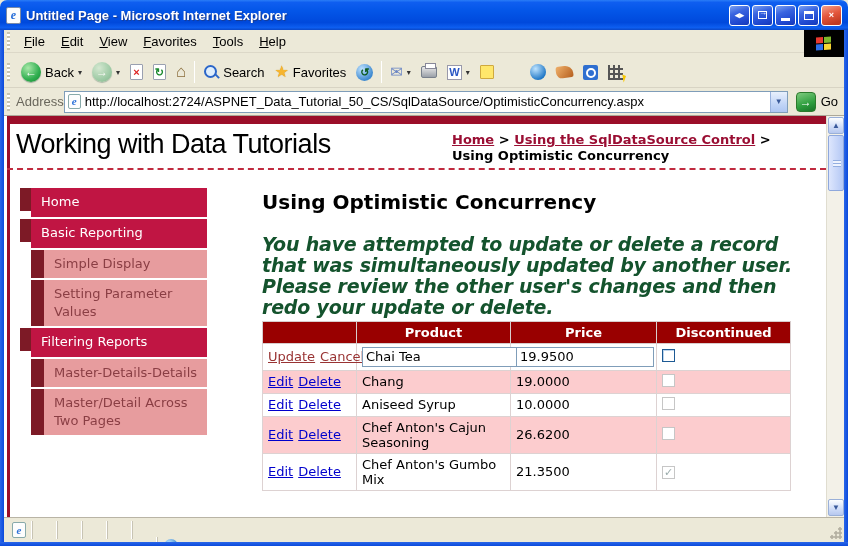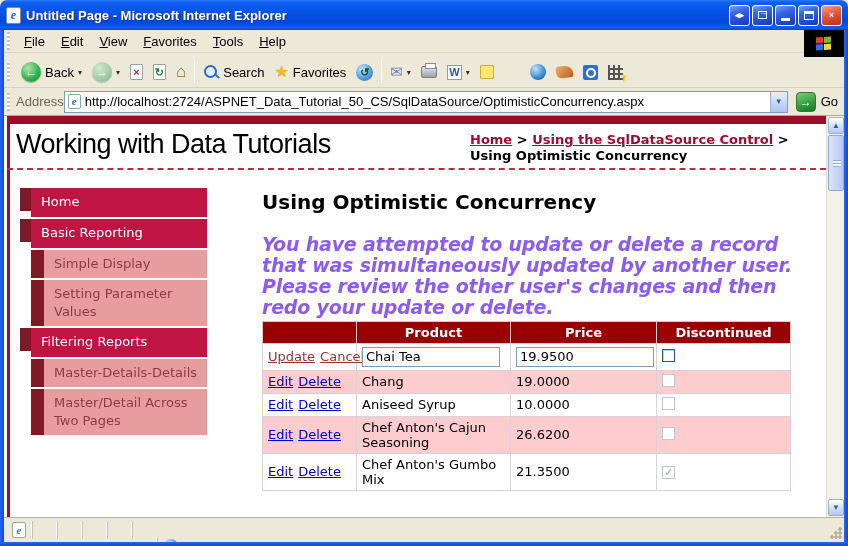--- a/index.html
+++ b/index.html
@@ -91,47 +91,47 @@
   .go-label { font-size:13px; margin-left:5px; }
 
   
   .content { position:absolute; left:4px; right:4px; top:116px; height:401px; background:#fff; overflow:hidden; }
   .page { position:absolute; left:0; right:18px; top:0; bottom:0; overflow:hidden; background:#fff; }
   .red-top { position:absolute; left:3px; right:0; top:0; height:8px; background:#9b0e29; }
   .red-left { position:absolute; left:3px; top:0; width:3px; bottom:0; background:#9b0e29; }
   .site-title { position:absolute; left:12px; top:13px; font-size:27px; letter-spacing:-0.5px; color:#000;
     font-family:"Liberation Sans",sans-serif; }
   .crumbs { position:absolute; left:448px; top:16px; width:346px; font-size:13px; font-weight:bold;
-    line-height:16px; font-family:"DejaVu Sans",sans-serif; color:#000;margin-left:18px; }
+    line-height:16px; font-family:"DejaVu Sans",sans-serif; color:#000; }
   .crumbs a { color:#9a0e33; text-decoration:underline; }
   .dashline { position:absolute; left:3px; right:0; top:52px; border-top:2px dashed #c02b3f; }
 
   
   .sidebar { position:absolute; left:16px; top:72px; width:187px; font-family:"DejaVu Sans",sans-serif; font-size:13px; }
   .nav-main { position:relative; margin:0 0 2px 11px; background:#c01543; color:#fff; padding:6px 8px 7px 10px; line-height:16px; }
   .nav-main::before { content:""; position:absolute; left:-11px; top:0; width:11px; height:23px; background:#7d1a26; }
   .nav-sub { margin:0 0 2px 11px; background:#e79c9e; color:#8a3e44; border-left:13px solid #7d1a26;
     padding:5px 8px 5px 10px; line-height:18px; }
 
   
   .main { position:absolute; left:258px; top:74px; width:540px; font-family:"DejaVu Sans",sans-serif; }
   .main h2 { font-size:20px; font-weight:bold; color:#000; margin-bottom:20px; font-family:"DejaVu Sans",sans-serif; }
-  .errmsg { color:#8b5cf6; font-style:italic; font-weight:bold; font-size:19px; line-height:1.1;
+  .errmsg { color:#14532d; font-style:italic; font-weight:bold; font-size:19px; line-height:1.1;
     letter-spacing:-0.2px; width:548px; margin-bottom:3px; }
 
   
   table.grid { border-collapse:collapse; width:528px; table-layout:fixed; font-size:13px; }
   table.grid col.c1{width:94px} table.grid col.c2{width:154px} table.grid col.c3{width:146px} table.grid col.c4{width:134px}
   table.grid th { background:#990000; color:#fff; font-weight:bold; text-align:center; padding:3px 4px; border:1px solid #d8cccc; }
   table.grid td { padding:3px 5px; border:1px solid #ddd2d2; vertical-align:middle; color:#000; }
   tr.pink td { background:#fcccce; }
   td.acts a { margin-right:5px; text-decoration:underline;margin-top:11px; }
   a.lnk-red { color:#993333; } a.lnk-blue { color:#0000cc; }
   td input[type=text] { height:20px; border:1px solid #7f9db9; font:13px "DejaVu Sans",sans-serif; padding:1px 3px; }
-  .in-prod { width:138px; } .in-price { width:138px; }
+  .in-prod { width:172px; } .in-price { width:138px; }
   td.cbcell { text-align:left; padding-left:8px; }
   .cb { display:inline-block; width:13px; height:13px; background:#fff; text-align:center; line-height:12px; font-size:11px; }
   .cb.live { border:1px solid #1d5a94; box-shadow:inset 1px 1px 0 #bcd4ec; }
   .cb.ro { border:1px solid #c6c6c6; color:#9aabab; }
 
   
   .vscroll { position:absolute; right:0; top:0; width:18px; height:100%; background:#f3f1e8;
     border-left:1px solid #e0ddd0; }
   .sbtn { position:absolute; left:1px; width:16px; height:17px; border:1px solid #9ab0d8; border-radius:2px;
     background:linear-gradient(180deg,#fdfefe,#cfdcf8 60%,#b7c8ef); color:#3a5a9b; font-size:8px;

